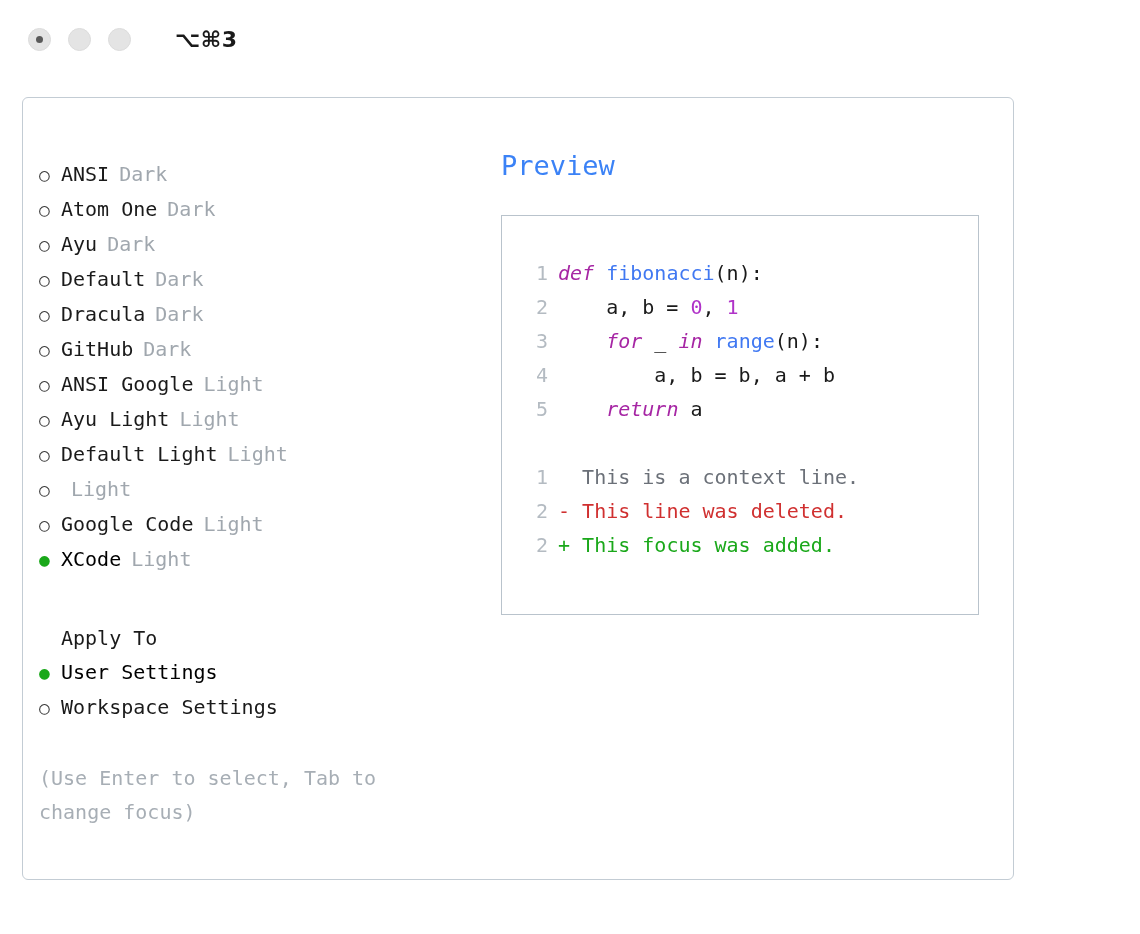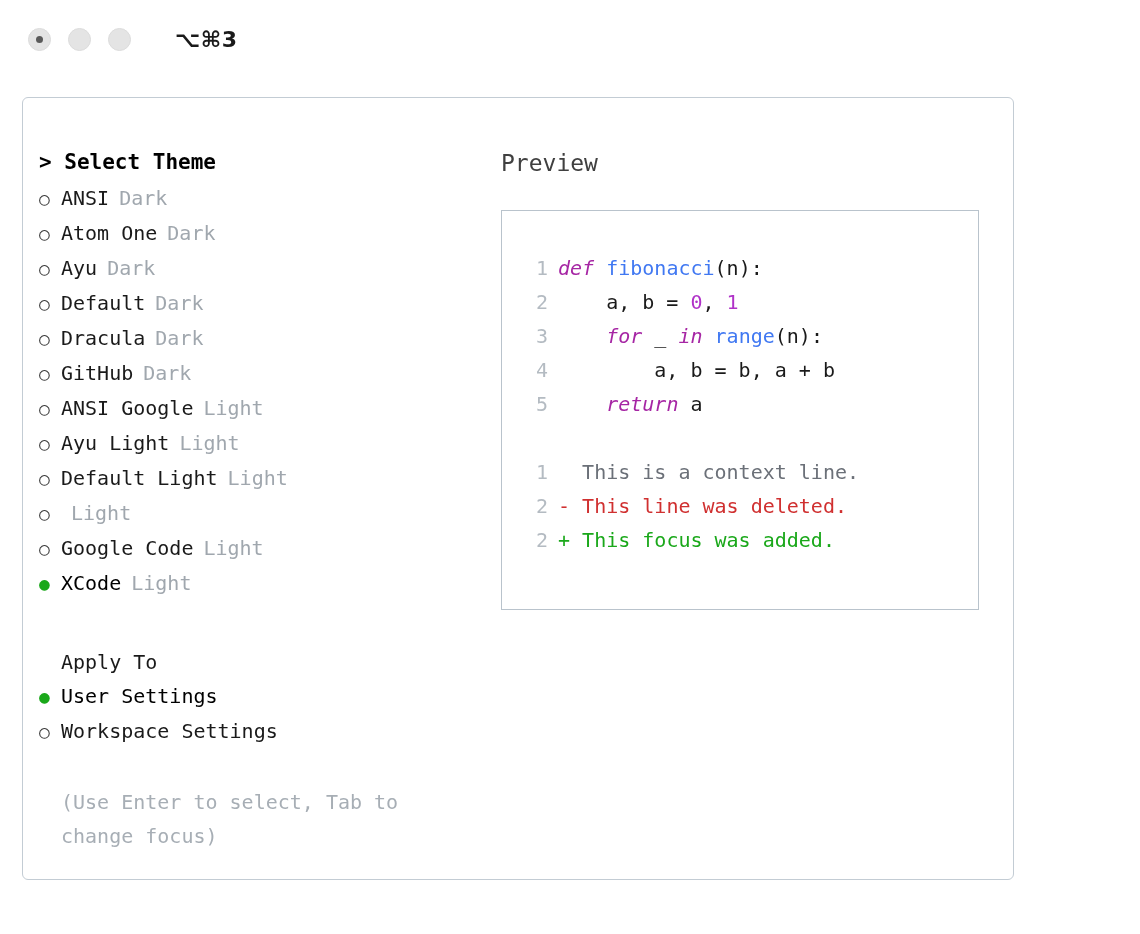--- a/index.html
+++ b/index.html
@@ -135,25 +135,24 @@
     white-space: pre;
     margin-top: 10px;
   }
   .hint {
     margin-top: 36px;
     font-size: 20px;
     line-height: 34px;
     color: #a7aeb5;
     width: 410px;
     white-space: pre-wrap;
-    margin-left: 22px;
   }
   .preview-title {
-    font-size: 23px;
-    color: #404040;
+    font-size: 27px;
+    color: #3b82f6;
     white-space: pre;
   }
   .preview-box {
     margin-top: 34px;
     width: 478px;
     height: 400px;
     border: 1px solid #b9c3cc;
     box-sizing: border-box;
     padding: 40px 0 0 18px;
     background: #ffffff;
@@ -192,21 +191,20 @@
       <span class="dot"></span>
       <span class="dot"></span>
     </div>
     <div class="shortcut">⌥⌘3</div>
   </div>
 
   <div class="panel">
     <div class="content">
 
       <div class="left-col">
-        <div class="heading">&gt; Select Theme</div>
         <div class="theme-list" id="theme-list">
             <div class="row"><span class="bullet">○</span><span class="name">ANSI</span><span class="tag">Dark</span></div>
             <div class="row"><span class="bullet">○</span><span class="name">Atom One</span><span class="tag">Dark</span></div>
             <div class="row"><span class="bullet">○</span><span class="name">Ayu</span><span class="tag">Dark</span></div>
             <div class="row"><span class="bullet">○</span><span class="name">Default</span><span class="tag">Dark</span></div>
             <div class="row"><span class="bullet">○</span><span class="name">Dracula</span><span class="tag">Dark</span></div>
             <div class="row"><span class="bullet">○</span><span class="name">GitHub</span><span class="tag">Dark</span></div>
             <div class="row"><span class="bullet">○</span><span class="name">ANSI Google</span><span class="tag">Light</span></div>
             <div class="row"><span class="bullet">○</span><span class="name">Ayu Light</span><span class="tag">Light</span></div>
             <div class="row"><span class="bullet">○</span><span class="name">Default Light</span><span class="tag">Light</span></div>

